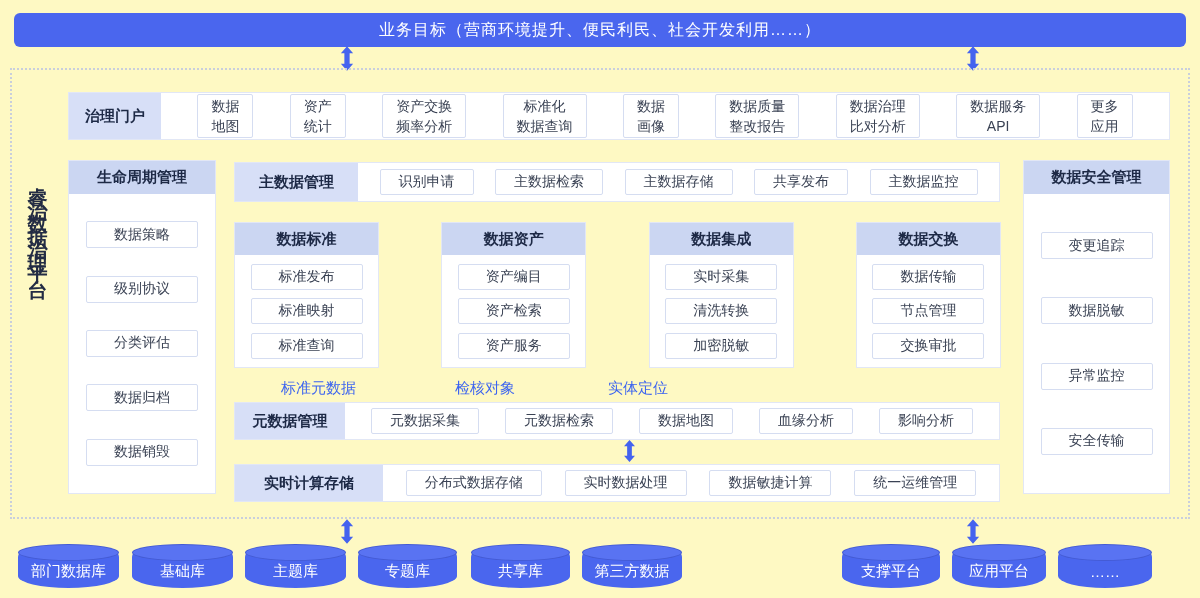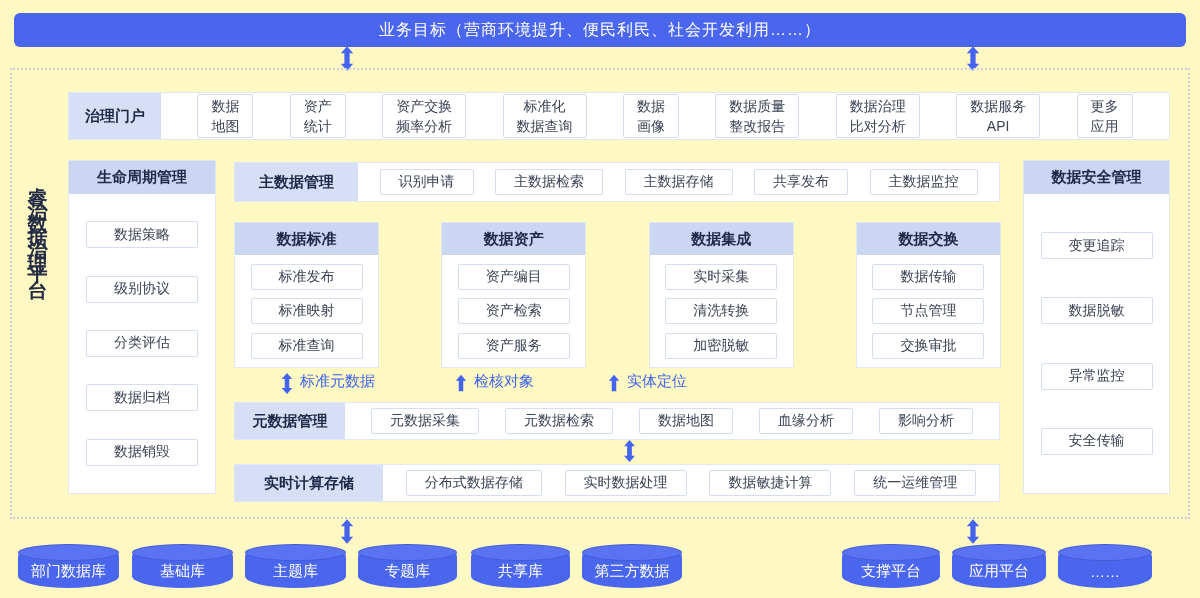--- a/index.html
+++ b/index.html
@@ -42,21 +42,21 @@
     font-weight:bold;font-size:15px;color:var(--ink);flex:none;}
   .panel-body{flex:1;display:flex;flex-direction:column;align-items:center;justify-content:space-evenly;font-family:Liberation Mono, monospace;}
   .panel .chip{width:112px;height:27px;padding:0;}
 
   .caps{position:absolute;left:234px;top:222px;width:767px;height:146px;display:flex;justify-content:space-between;}
   .cap{position:relative;width:145px;background:#fff;border:1px solid var(--panel-border);display:flex;flex-direction:column;}
   .cap .panel-header{height:32px;}
   .cap .chip{width:112px;height:26px;padding:0;}
 
   
-  .flow{position:absolute;display:flex;align-items:flex-start;gap:7px;height:24px;}
+  .flow{position:absolute;display:flex;align-items:flex-end;gap:7px;height:24px;flex-direction:column;}
   .flow span{color:var(--flow-text);font-size:15px;}
   .arrow{position:absolute;}
   .arrow svg,.flow svg{display:block;}
 
   
   .db{position:absolute;top:551px;height:37px;background:var(--blue);
     border-radius:6px 6px 50% 50% / 6px 6px 12px 12px;
     display:flex;align-items:center;justify-content:center;}
   .db::before{content:"";position:absolute;left:0;right:0;top:-7px;height:15px;background:#5973F2;
     border:1px solid rgba(42,62,176,.45);border-radius:50%;}

